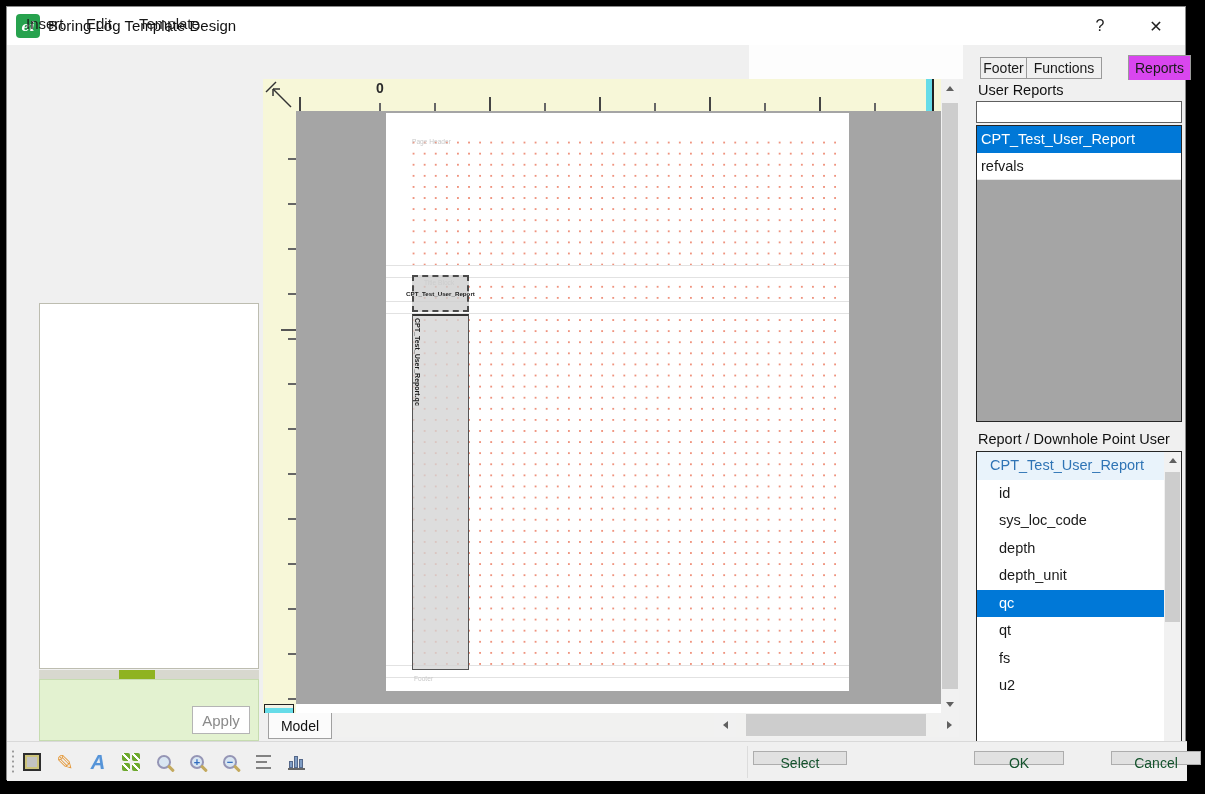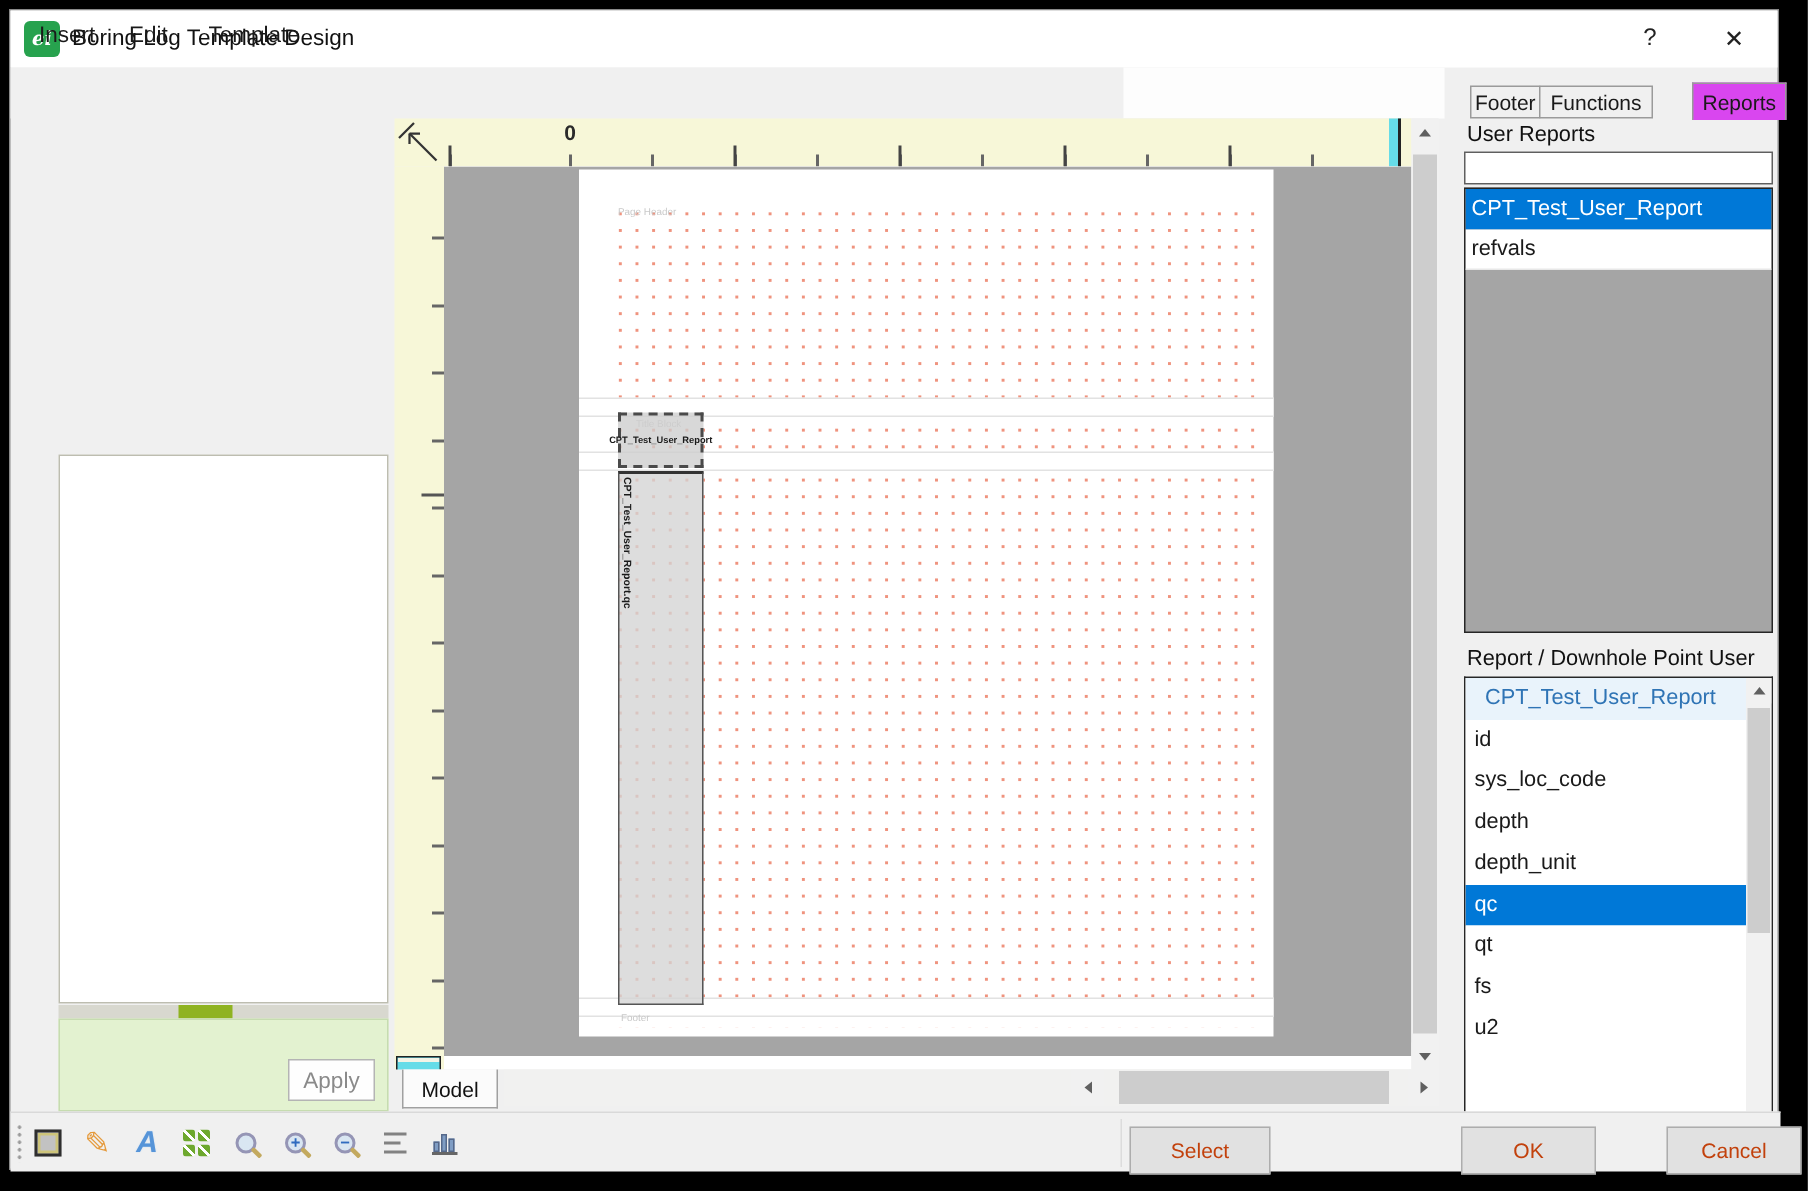--- a/index.html
+++ b/index.html
@@ -103,21 +103,21 @@
   .rp-filter { position:absolute; left:13px; top:46px; width:206px; height:22px; background:#fff;
                border:1px solid #5f5f5f; font-size:14px; padding:0 4px; }
   .list1 { position:absolute; left:13px; top:70px; width:206px; height:297px; background:#a5a5a5;
            border:1px solid #262626; overflow:hidden; }
   .list-item { height:27px; line-height:27px; font-size:14.5px; color:#1a1a1a; padding-left:4px;
                background:#fff; border-bottom:1px solid #e8e8e8; }
   .list-item.selected { background:#0078d7; color:#fff; border-bottom:none; }
   .list2 { position:absolute; left:13px; top:396px; width:206px; height:290px; background:#fff;
            border:1px solid #262626; border-bottom:none; overflow:hidden; }
   .l2-rows { position:absolute; left:0; top:0; width:189px; }
-  .l2-row { height:27.5px; line-height:27.5px; font-size:14.5px; color:#1a1a1a; padding-left:6px; background:#fff; }
+  .l2-row { height:27.5px; line-height:27.5px; font-size:14.5px; color:#1a1a1a; padding-left:22px; background:#fff; }
   .l2-row.header { background:#e9f3fb; color:#2f74b5; padding-left:13px; }
   .l2-row.selected { background:#0078d7; color:#fff; }
   .l2-scroll { position:absolute; right:0; top:0; width:17px; height:100%; background:#f1f1f1; }
   .l2-thumb { position:absolute; left:1px; top:20px; width:15px; height:150px; background:#cdcdcd; }
   .l2-up { left:0; top:0; width:17px; height:17px; }
 
   
   .bottombar { position:absolute; left:0; top:734px; width:1180px; height:40px; background:#f0f0f0;
                border-top:1px solid #d9d9d9; }
   .grip { position:absolute; left:4px; top:7px; width:4px; height:26px;
@@ -138,22 +138,22 @@
   .mag.plus::before { content:"+"; } .mag.minus::before { content:"−"; }
   .ic-order { width:15px; height:14px; display:flex; flex-direction:column; justify-content:space-between; }
   .ic-order i { height:2px; background:#828282; }
   .ic-order i:nth-child(1){ width:15px; } .ic-order i:nth-child(2){ width:11px; } .ic-order i:nth-child(3){ width:15px; }
   .ic-chart { width:17px; height:16px; position:relative; }
   .ic-chart i { position:absolute; bottom:2px; width:4px; background:#7f9dc4; border:1px solid #55688a; }
   .ic-chart i:nth-child(1){ left:1px; height:7px; } .ic-chart i:nth-child(2){ left:6px; height:12px; }
   .ic-chart i:nth-child(3){ left:11px; height:9px; }
   .ic-chart .base { position:absolute; bottom:0; left:0; width:17px; height:2px; background:#666; border:none; }
   .bb-sep { position:absolute; left:740px; top:4px; width:1px; height:32px; background:#dcdcdc; }
-  .win-btn { position:absolute; top:9px; height:32px; background:#e1e1e1; border:1px solid #adadad;
-             font-size:14px; color:#c2410c; text-align:center; line-height:22px; }
+  .win-btn { position:absolute; top:9px; height:14px; background:#e1e1e1; border:1px solid #adadad;
+             font-size:14px; color:#14532d; text-align:center; line-height:22px; }
   .btn-select { left:746px; width:94px; } .btn-ok { left:967px; width:90px; } .btn-cancel { left:1076px; width:90px;margin-left:28px; }
 </style>
 </head>
 <body>
 
 <div id="screen">
 <div id="window">
 
   <div class="titlebar">
     <div class="app-icon">ei</div>

